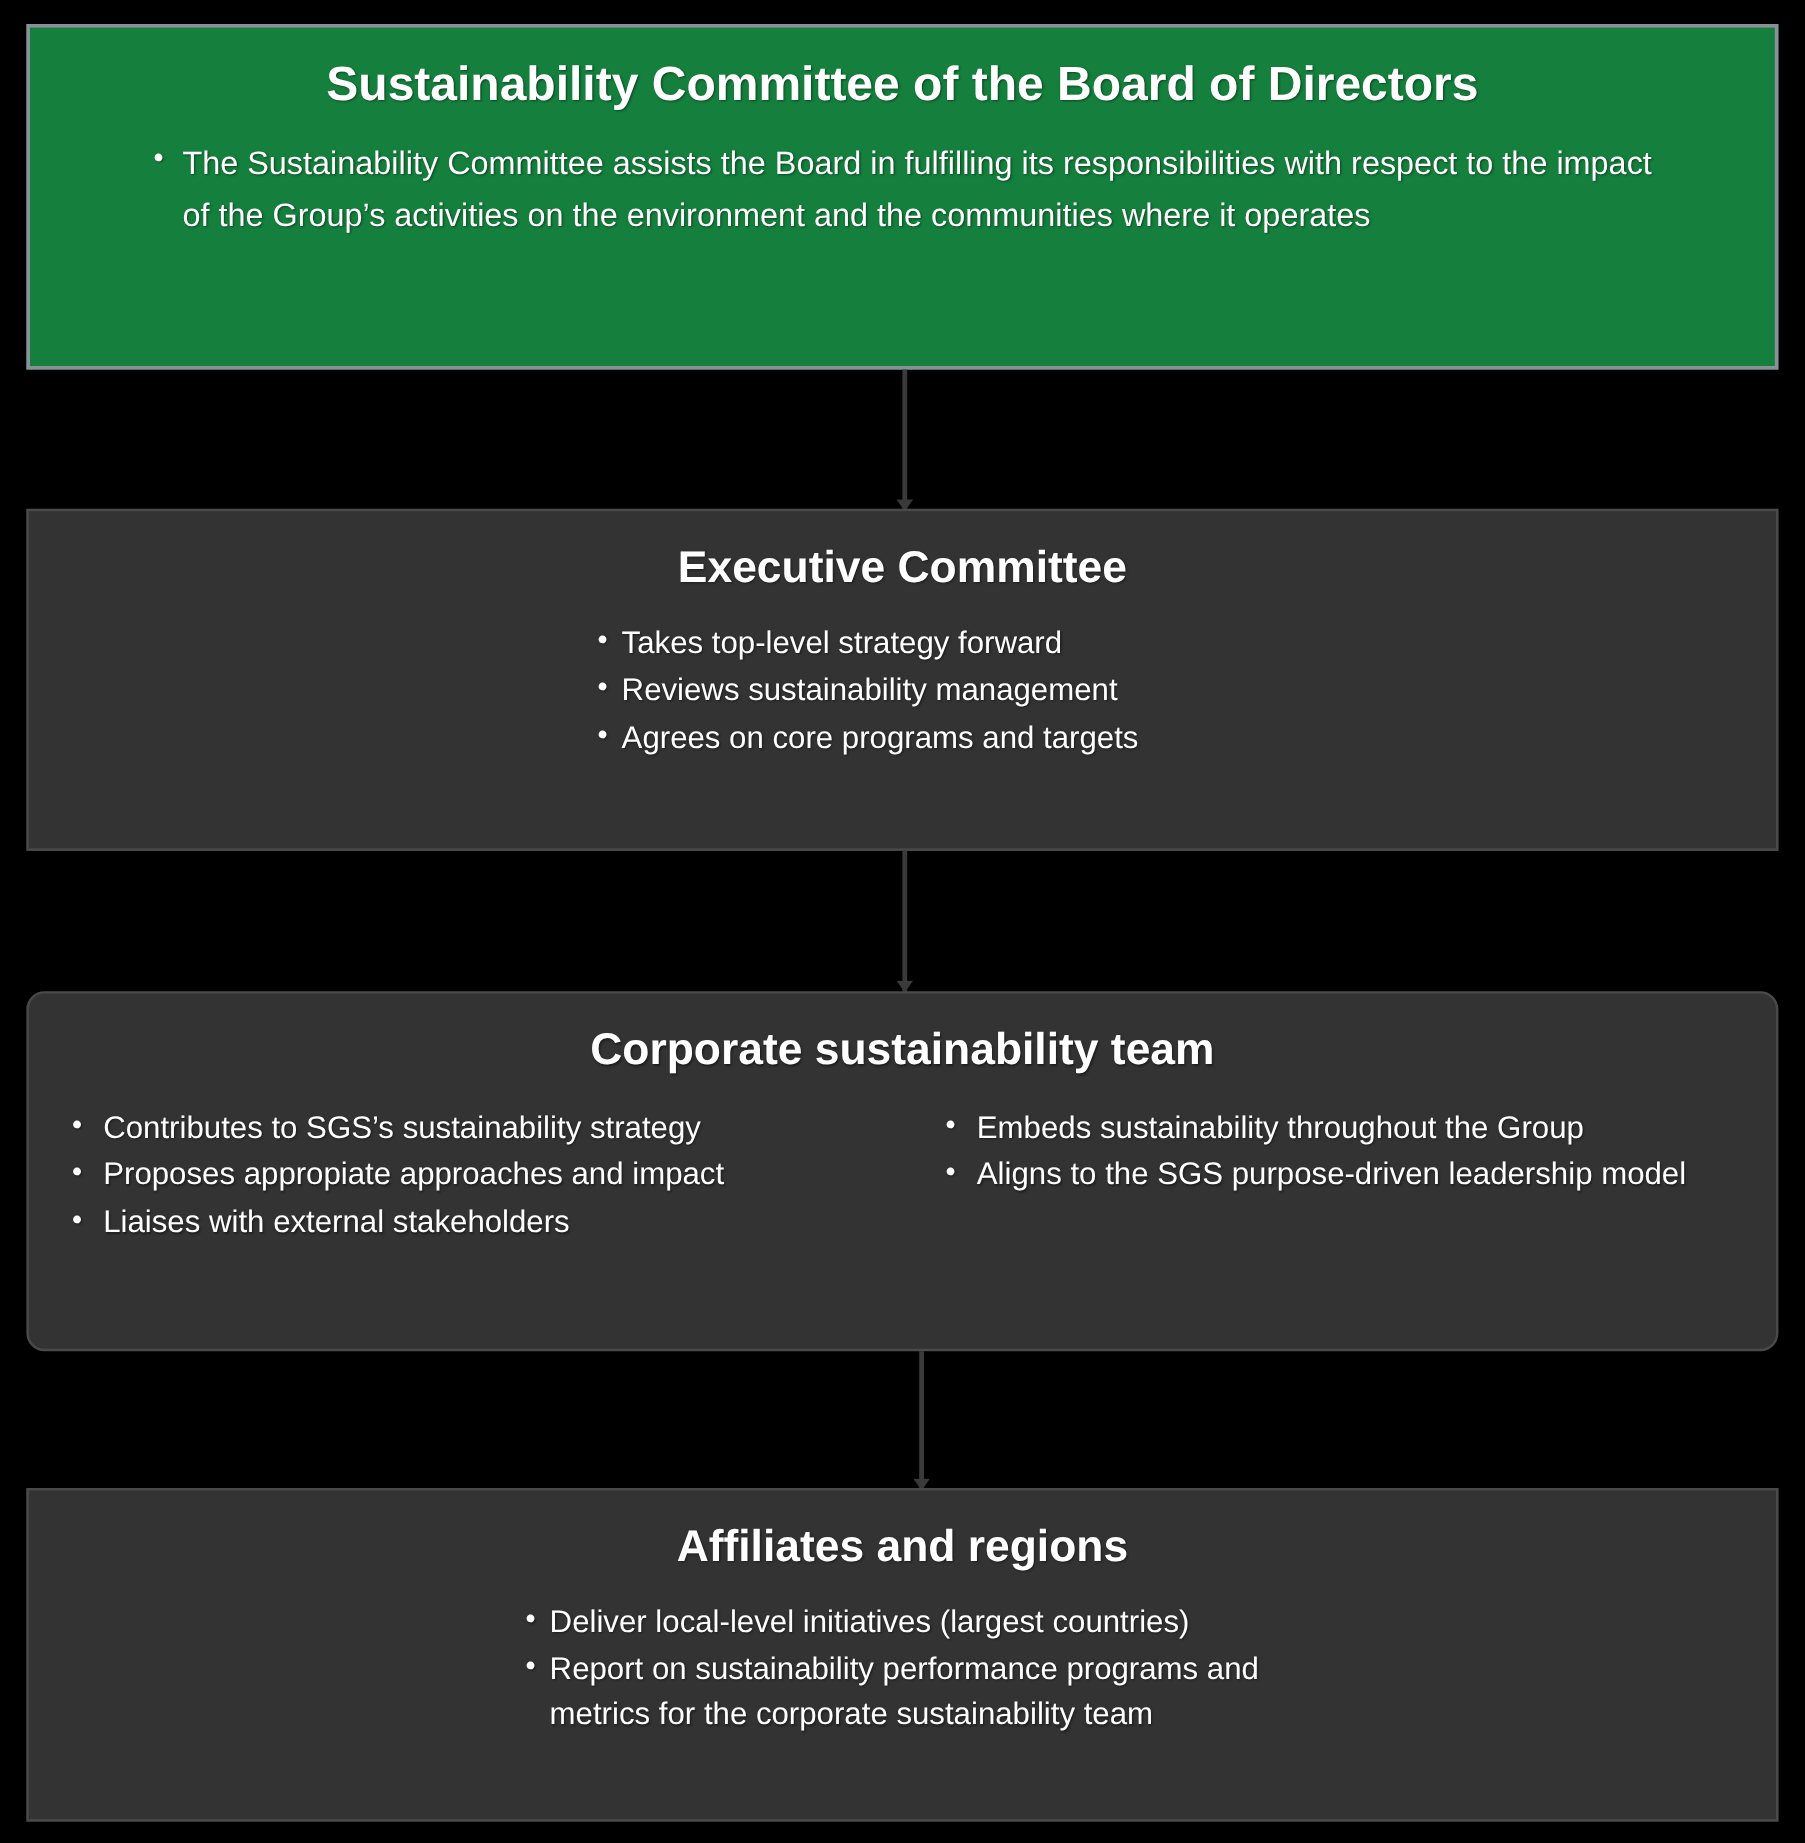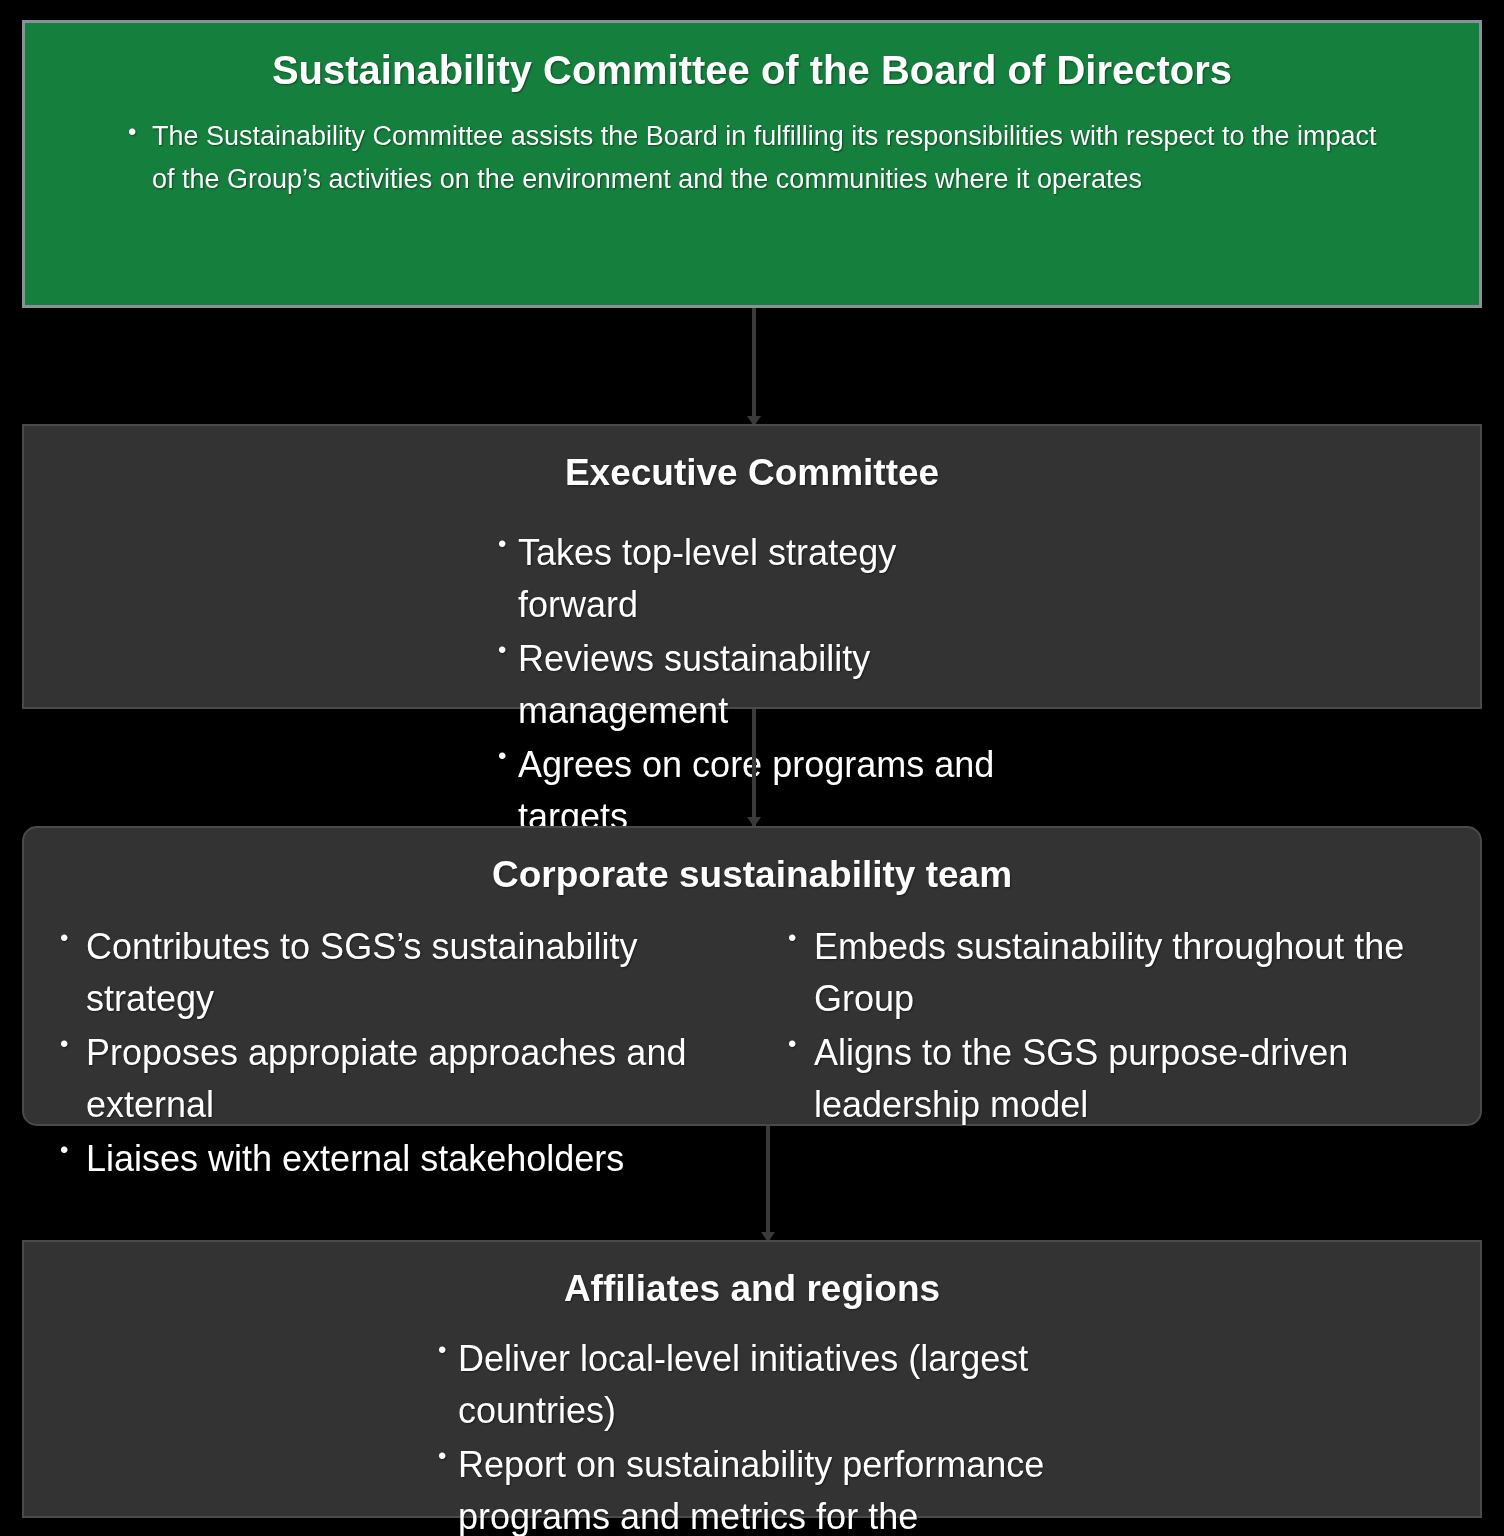--- a/index.html
+++ b/index.html
@@ -47,21 +47,21 @@
   }
 
   ul.bullets {
     list-style: none;
     margin: 0;
     padding: 0;
   }
   ul.bullets li {
     position: relative;
     padding-left: 26px;
-    font-size: 36px;
+    font-size: 26px;
     line-height: 1.45;
     margin-bottom: 2px;
     text-shadow: 1px 1px 2px rgba(0,0,0,0.45);
   }
   ul.bullets li::before {
     content: "•";
     position: absolute;
     left: 6px;
     top: 0;
     font-size: 24px;
@@ -88,21 +88,21 @@
   }
 
   
   #node-exec {
     left: 22px;
     top: 424px;
     width: 1460px;
     height: 285px;
     padding: 26px 30px 0 30px;
   }
-  #node-exec .node-title { margin-bottom: 32px; }
+  #node-exec .node-title { margin-bottom: 22px; }
   #node-exec ul.bullets {
     width: 520px;
     margin: 0 auto;
   }
 
   
   #node-corp {
     left: 22px;
     top: 826px;
     width: 1460px;
@@ -178,21 +178,21 @@
   </div>
 
   <div class="connector" id="conn-2"></div>
 
   <div class="node" id="node-corp">
     <div class="node-title">Corporate sustainability team</div>
     <div class="two-col">
       <div class="col">
         <ul class="bullets">
           <li>Contributes to SGS’s sustainability strategy</li>
-          <li>Proposes appropiate approaches and external</li>
+          <li>Proposes appropiate approaches and impact</li>
           <li>Liaises with external stakeholders</li>
         </ul>
       </div>
       <div class="col">
         <ul class="bullets">
           <li>Embeds sustainability throughout the Group</li>
           <li>Aligns to the SGS purpose-driven leadership model</li>
         </ul>
       </div>
     </div>

